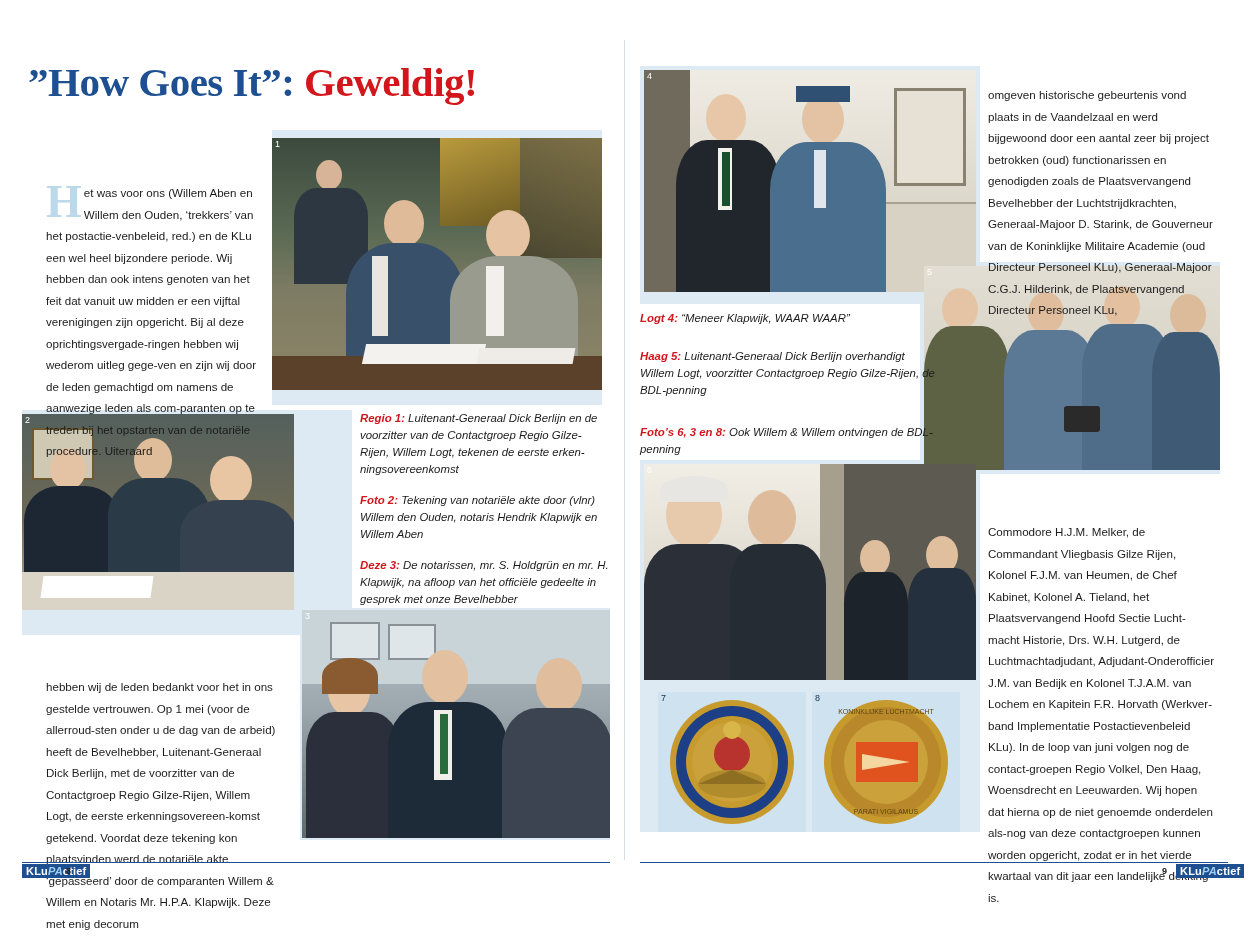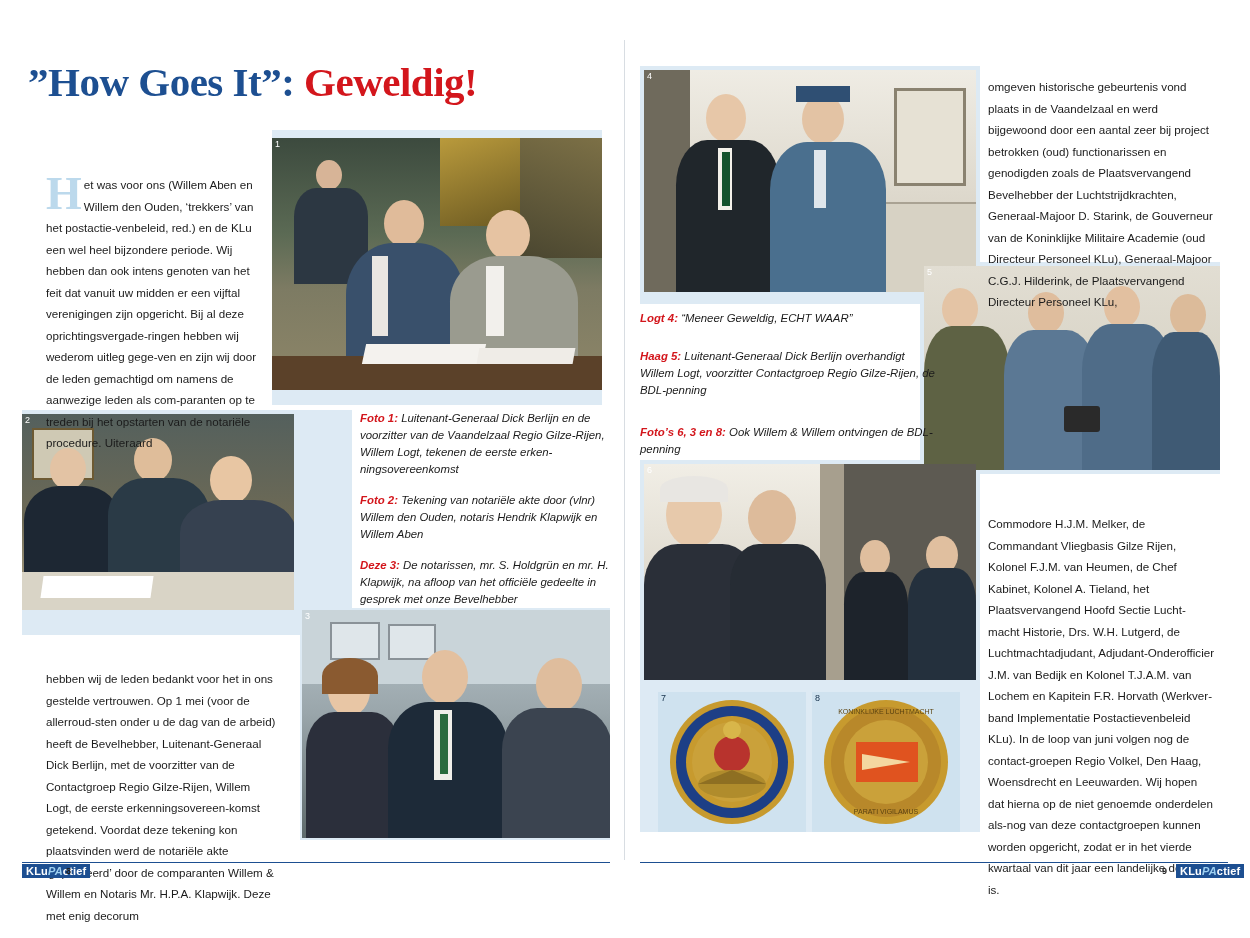--- a/index.html
+++ b/index.html
@@ -29,21 +29,21 @@
   .title .t2{color:#d3161c;}
 
   
   .col-text{
     position:absolute;
     font-size:11.6px;
     line-height:21.5px;
     color:#1b1b1b;
     text-align:left;
   }
-  .col-text p{margin:8px 0 0 0;}
+  .col-text p{margin:16px 0 0 0;}
 
   .dropcap{
     float:left;
     font-family:"Liberation Serif", serif;
     font-size:46px;
     line-height:36px;
     font-weight:bold;
     color:#bcd9ec;
     margin:2px 2px 0 0;
   }
@@ -170,21 +170,21 @@
 
     <div class="head" style="left:234px;top:48px;width:46px;height:54px;background:#dfbd9d;"></div>
     <div class="fig" style="left:200px;top:98px;width:110px;height:130px;background:#3b4450;border-radius:32% 32% 0 0;"></div>
   </div>
 
   <div class="col-text" style="left:46px;top:166px;width:216px;">
     <p><span class="dropcap">H</span><span>et was voor ons (Willem Aben en Willem den Ouden, ‘trekkers’ van het postactie-venbeleid, red.) en de KLu een wel heel bijzondere periode. Wij hebben dan ook intens genoten van het feit dat vanuit uw midden er een vijftal verenigingen zijn opgericht. Bij al deze oprichtingsvergade-ringen hebben wij wederom uitleg gege-ven en zijn wij door de leden gemachtigd om namens de aanwezige leden als com-paranten op te treden bij het opstarten van de notariële procedure. Uiteraard</span></p>
   </div>
 
   <div class="caption" style="left:360px;top:410px;width:250px;">
-    <b>Foto 1:</b><span> Luitenant-Generaal Dick Berlijn en de voorzitter van de Vaandelzaal Regio Gilze-Rijen, Willem Logt, tekenen de eerste erken-ningsovereenkomst</span>
+    <b>Regio 1:</b><span> Luitenant-Generaal Dick Berlijn en de voorzitter van de Contactgroep Regio Gilze-Rijen, Willem Logt, tekenen de eerste erken-ningsovereenkomst</span>
   </div>
   <div class="caption" style="left:360px;top:492px;width:250px;">
     <b>Foto 2:</b><span> Tekening van notariële akte door (vlnr) Willem den Ouden, notaris Hendrik Klapwijk en Willem Aben</span>
   </div>
   <div class="caption" style="left:360px;top:557px;width:250px;">
     <b>Deze 3:</b><span> De notarissen, mr. S. Holdgrün en mr. H. Klapwijk, na afloop van het officiële gedeelte in gesprek met onze Bevelhebber</span>
   </div>
 
   <div class="col-text" style="left:46px;top:660px;width:232px;">
     <p>hebben wij de leden bedankt voor het in ons gestelde vertrouwen. Op 1 mei (voor de allerroud-sten onder u de dag van de arbeid) heeft de Bevelhebber, Luitenant-Generaal Dick Berlijn, met de voorzitter van de Contactgroep Regio Gilze-Rijen, Willem Logt, de eerste erkenningsovereen-komst getekend. Voordat deze tekening kon plaatsvinden werd de notariële akte ‘gepasseerd’ door de comparanten Willem &amp; Willem en Notaris Mr. H.P.A. Klapwijk. Deze met enig decorum</p>
@@ -276,21 +276,21 @@
       <text x="74" y="22" font-size="7" fill="#5c4310" text-anchor="middle" font-family="Liberation Sans, sans-serif">KONINKLIJKE LUCHTMACHT</text>
       <text x="74" y="122" font-size="7" fill="#5c4310" text-anchor="middle" font-family="Liberation Sans, sans-serif">PARATI VIGILAMUS</text>
     </svg>
   </div>
 
   <div class="col-text" style="left:988px;top:68px;width:228px;">
     <p>omgeven historische gebeurtenis vond plaats in de Vaandelzaal en werd bijgewoond door een aantal zeer bij project betrokken (oud) functionarissen en genodigden zoals de Plaatsvervangend Bevelhebber der Luchtstrijdkrachten, Generaal-Majoor D. Starink, de Gouverneur van de Koninklijke Militaire Academie (oud Directeur Personeel KLu), Generaal-Majoor C.G.J. Hilderink, de Plaatsvervangend Directeur Personeel KLu,</p>
   </div>
 
   <div class="caption" style="left:640px;top:310px;width:300px;">
-    <b>Logt 4:</b><span> “Meneer Geweldig, ECHT WAAR”</span>
+    <b>Logt 4:</b><span> “Meneer Klapwijk, WAAR WAAR”</span>
   </div>
   <div class="caption" style="left:640px;top:348px;width:300px;">
     <b>Haag 5:</b><span> Luitenant-Generaal Dick Berlijn overhandigt Willem Logt, voorzitter Contactgroep Regio Gilze-Rijen, de BDL-penning</span>
   </div>
   <div class="caption" style="left:640px;top:424px;width:300px;">
     <b>Foto’s 6, 3 en 8:</b><span> Ook Willem &amp; Willem ontvingen de BDL-penning</span>
   </div>
 
   <div class="col-text" style="left:988px;top:505px;width:228px;">
     <p>Commodore H.J.M. Melker, de Commandant Vliegbasis Gilze Rijen, Kolonel F.J.M. van Heumen, de Chef Kabinet, Kolonel A. Tieland, het Plaatsvervangend Hoofd Sectie Lucht-macht Historie, Drs. W.H. Lutgerd, de Luchtmachtadjudant, Adjudant-Onderofficier J.M. van Bedijk en Kolonel T.J.A.M. van Lochem en Kapitein F.R. Horvath (Werkver-band Implementatie Postactievenbeleid KLu). In de loop van juni volgen nog de contact-groepen Regio Volkel, Den Haag, Woensdrecht en Leeuwarden. Wij hopen dat hierna op de niet genoemde onderdelen als-nog van deze contactgroepen kunnen worden opgericht, zodat er in het vierde kwartaal van dit jaar een landelijke dekking is.</p>

